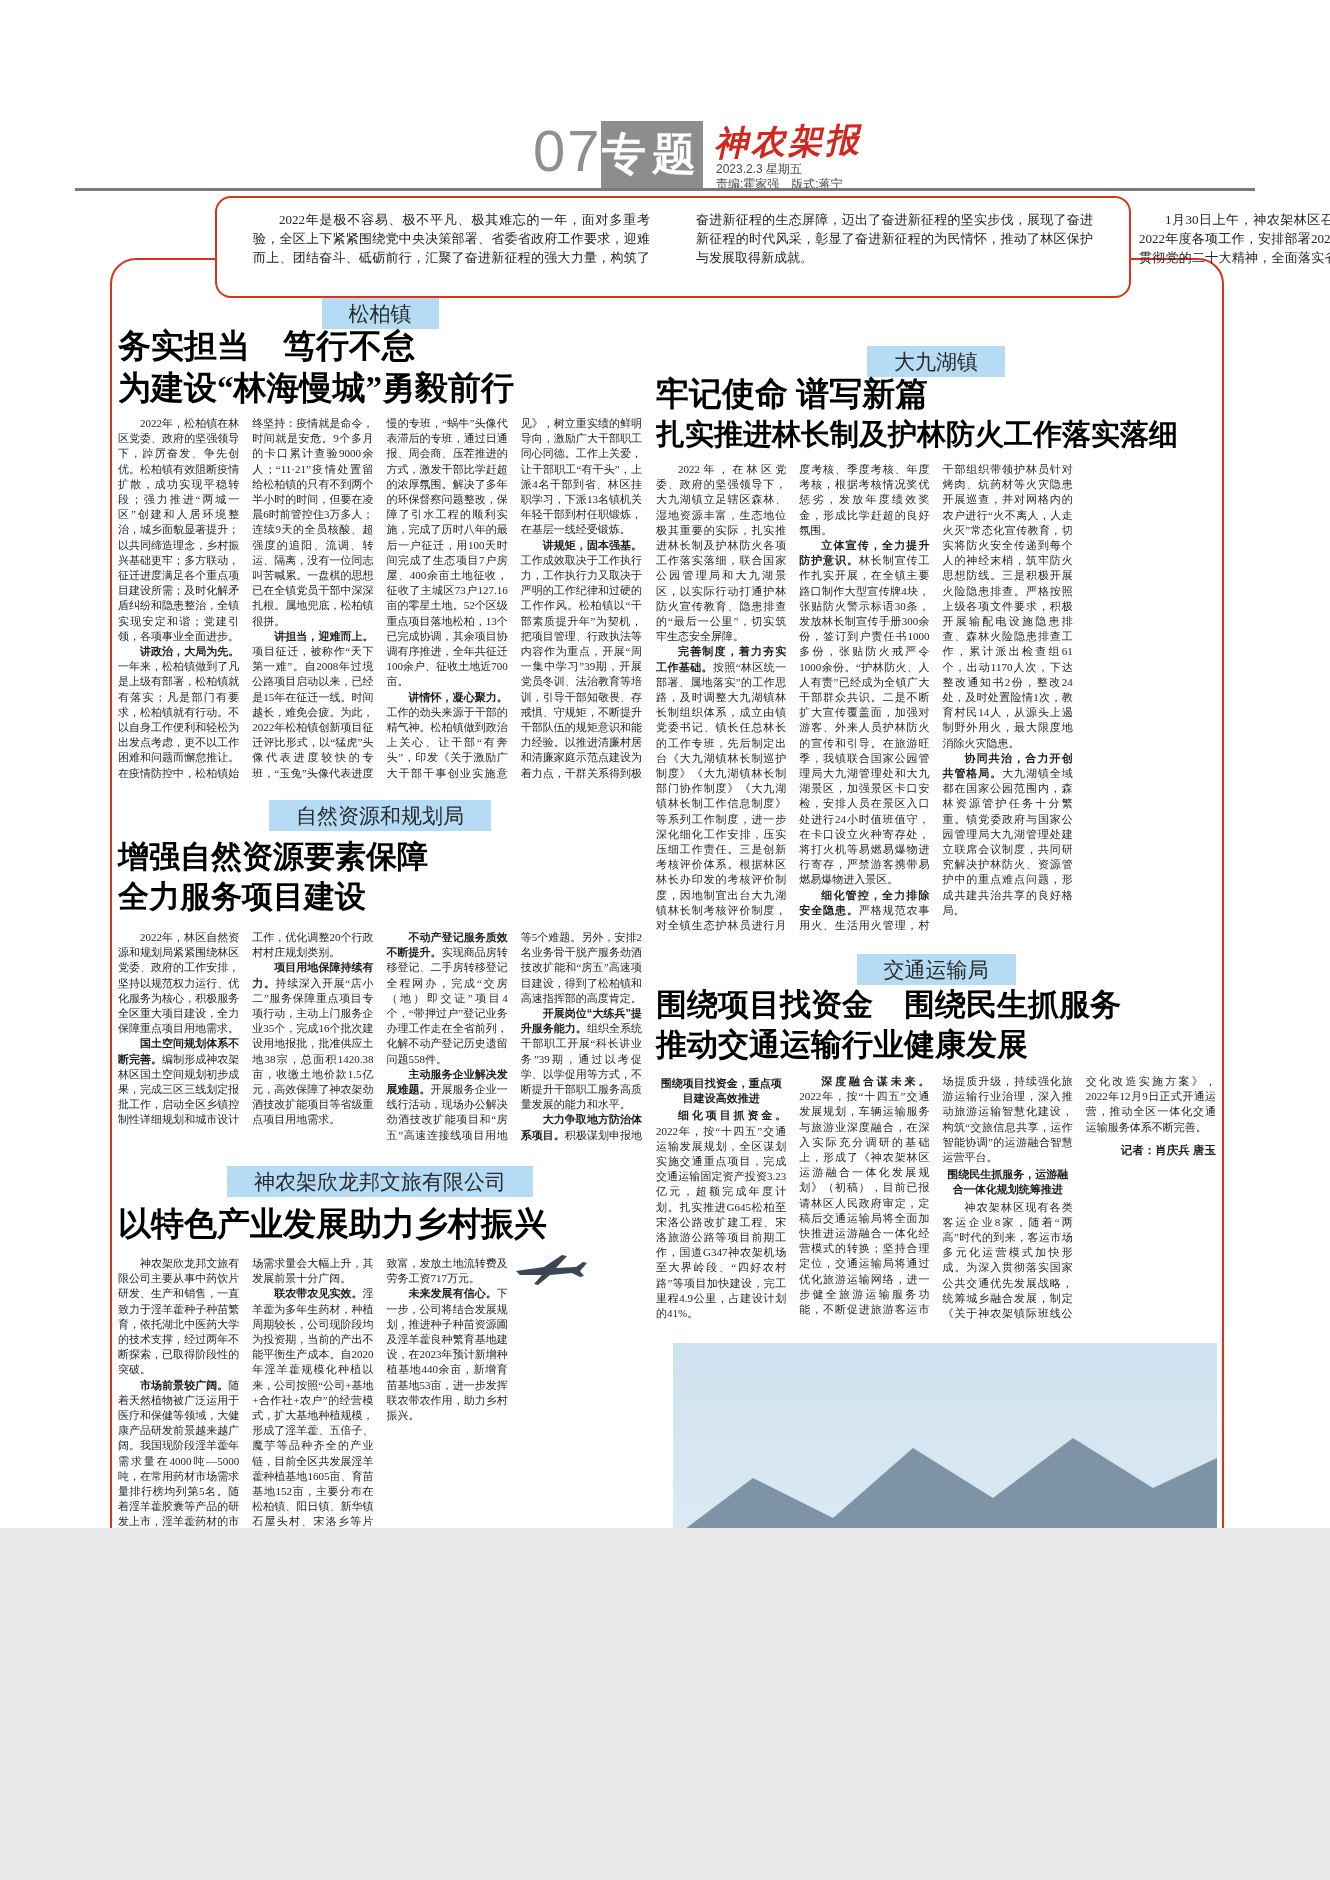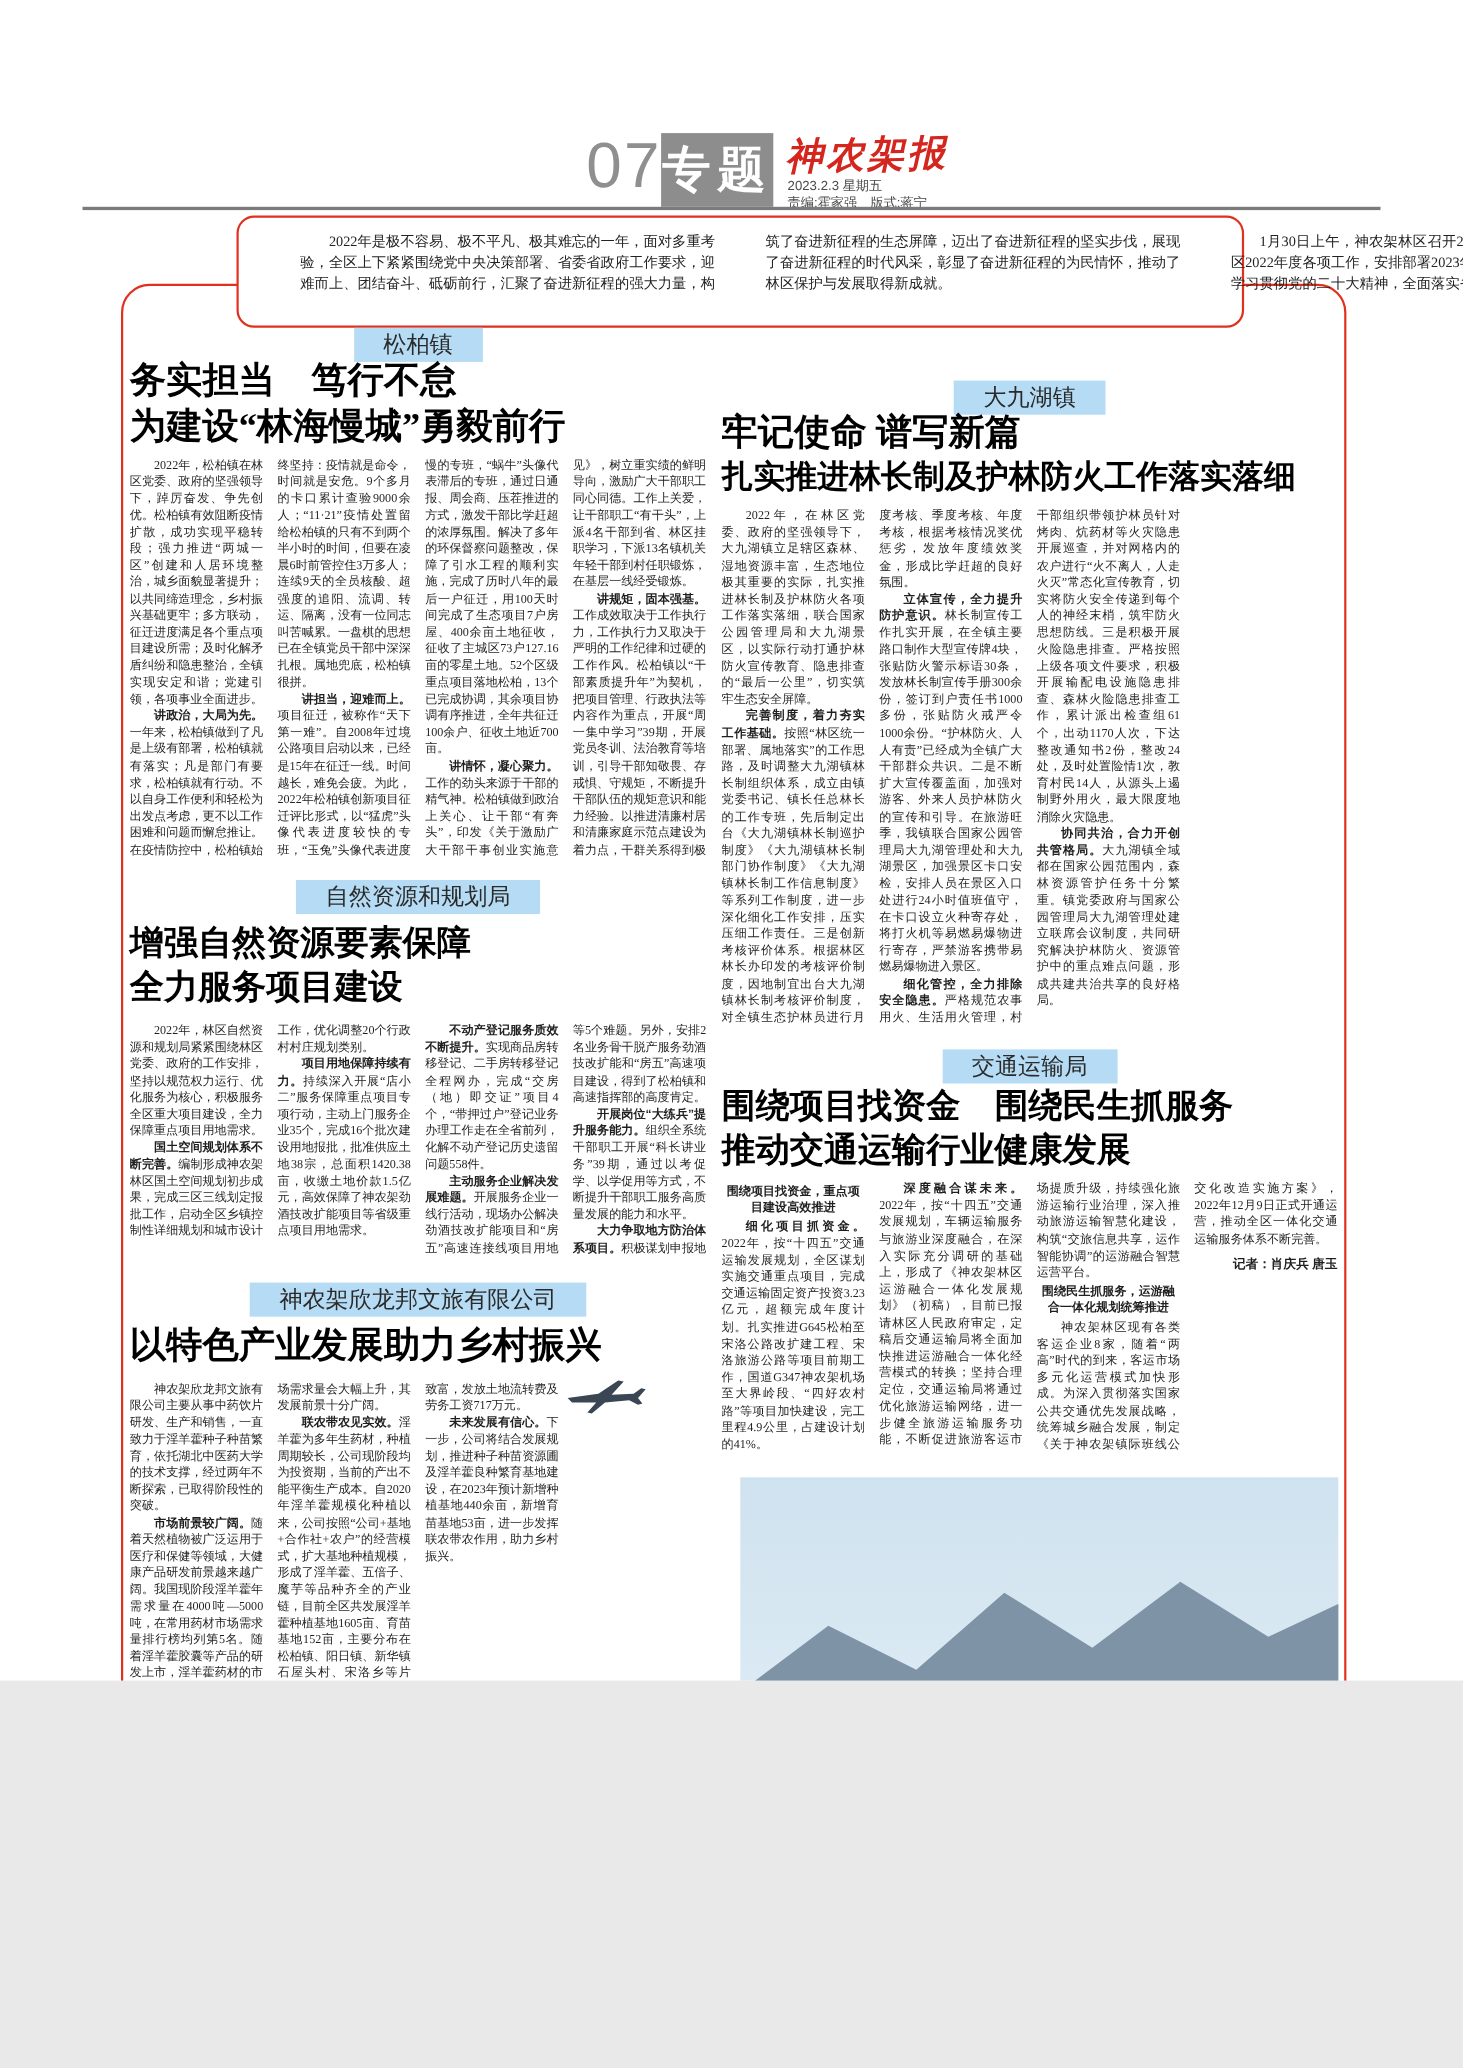--- a/index.html
+++ b/index.html
@@ -9,21 +9,21 @@
   .pagenum{position:absolute;left:533px;top:122px;font:400 58px/1 "Liberation Sans","DejaVu Sans",sans-serif;color:#8f8f8f;letter-spacing:2px;}
   .zhuanti{position:absolute;left:601px;top:121px;width:102px;height:67px;background:#8d8d8d;color:#fff;
            display:flex;align-items:center;justify-content:center;font:700 44px/1 "Liberation Serif",serif;letter-spacing:6px;}
   .masthead{position:absolute;left:714px;top:124px;font:700 italic 34px/1 "DejaVu Serif","Liberation Serif",serif;color:#d4251e;letter-spacing:3px;transform:rotate(-1.5deg);}
   .meta1{position:absolute;left:716px;top:162px;font:12px/14px "Liberation Sans",sans-serif;color:#4a4a4a;}
   .meta2{position:absolute;left:716px;top:177px;font:12px/14px "Liberation Sans",sans-serif;color:#4a4a4a;}
   .toprule{position:absolute;left:75px;right:75px;top:188px;height:3px;background:#7b7b7b;}
   
   .redframe{position:absolute;left:110px;top:258px;width:1110px;height:1580px;border:2.5px solid #e0301e;border-radius:26px;}
   .introbox{position:absolute;left:215px;top:196px;width:916px;height:102px;background:#fff;border:2.5px solid #e0301e;border-radius:16px;
-            padding:12px 56px;box-sizing:border-box;column-count:2;column-gap:46px;column-fill:auto;
+            padding:12px 36px;box-sizing:border-box;column-count:2;column-gap:46px;column-fill:auto;
             font:13px/19px "Liberation Serif","DejaVu Serif",serif;text-align:justify;color:#222;}
   .introbox p{margin:0;text-indent:2em;}
   
   .group{position:absolute;}
   .g-left{left:118px;width:524px;}
   .g-right{left:656px;width:560px;}
   .seclabel{display:block;margin:0 auto;width:max-content;background:#b5dcf4;color:#2a2a2a;
             font:21px/1 "Liberation Sans","DejaVu Sans",sans-serif;padding:5px 27px;}
   .headline{text-align:left;font-weight:900;color:#000;font-family:"Liberation Serif","DejaVu Serif",serif;white-space:nowrap;}
   .hl33{font-size:33px;line-height:40px;}

